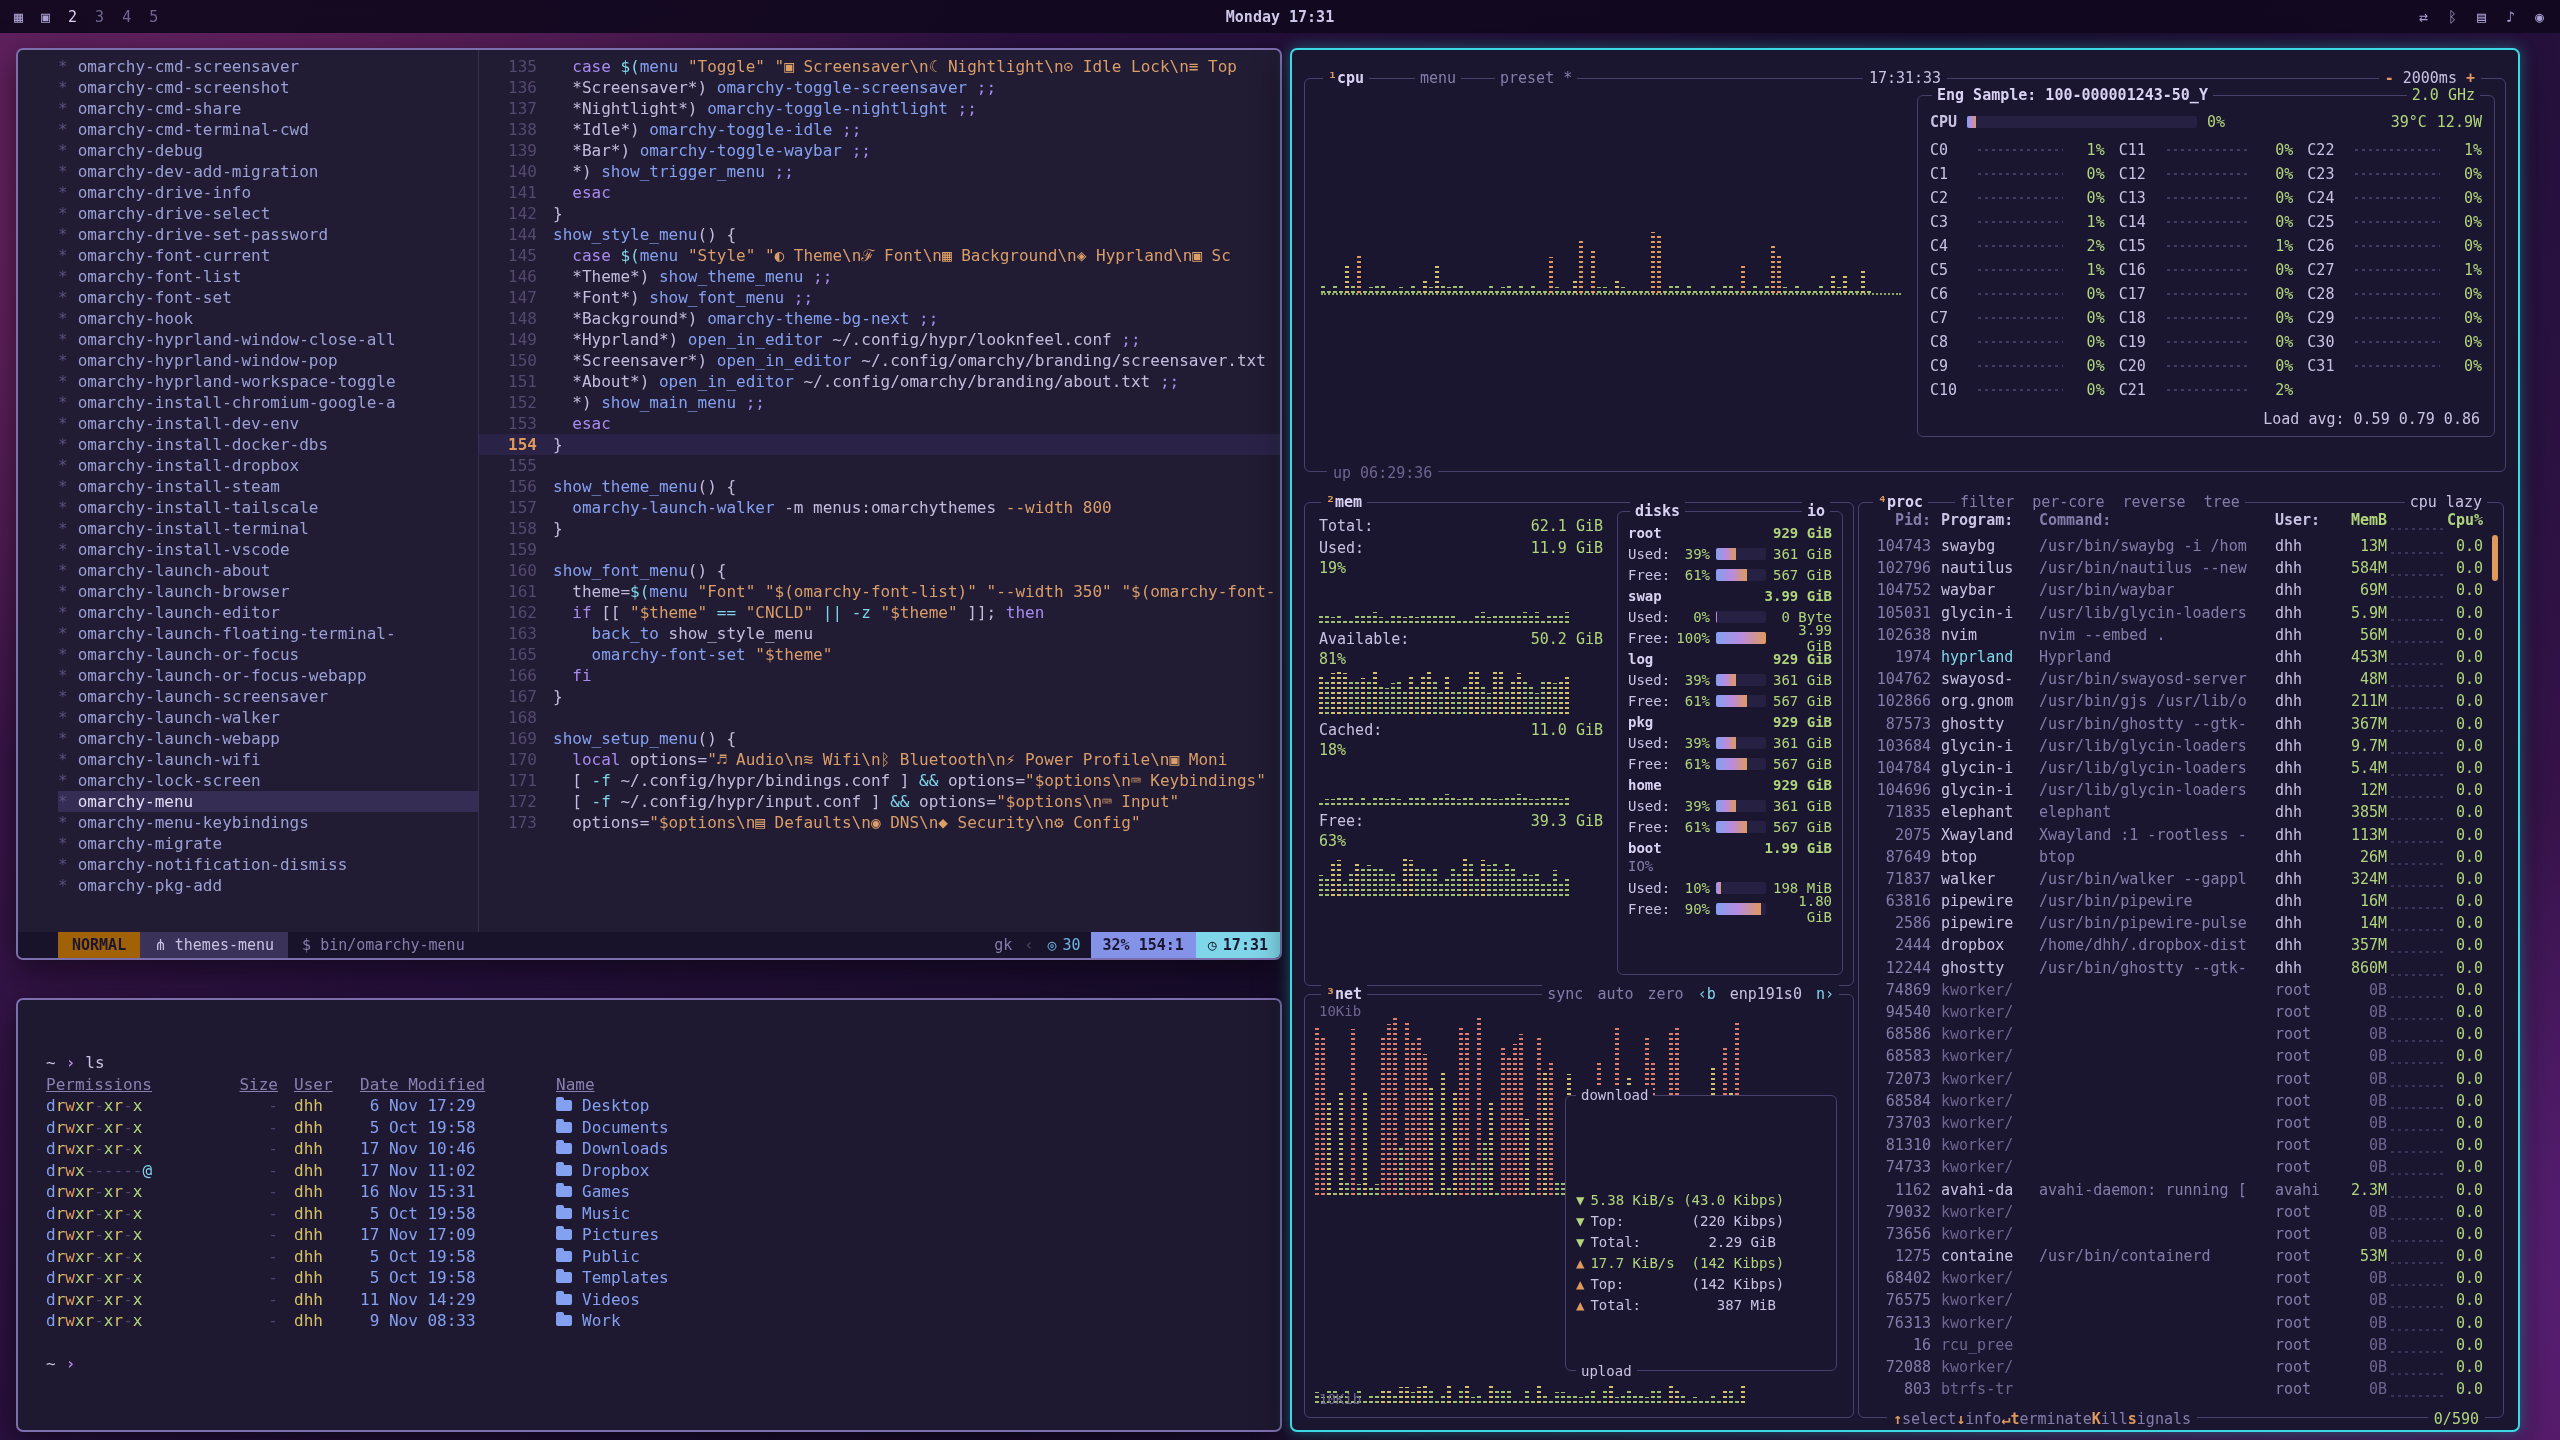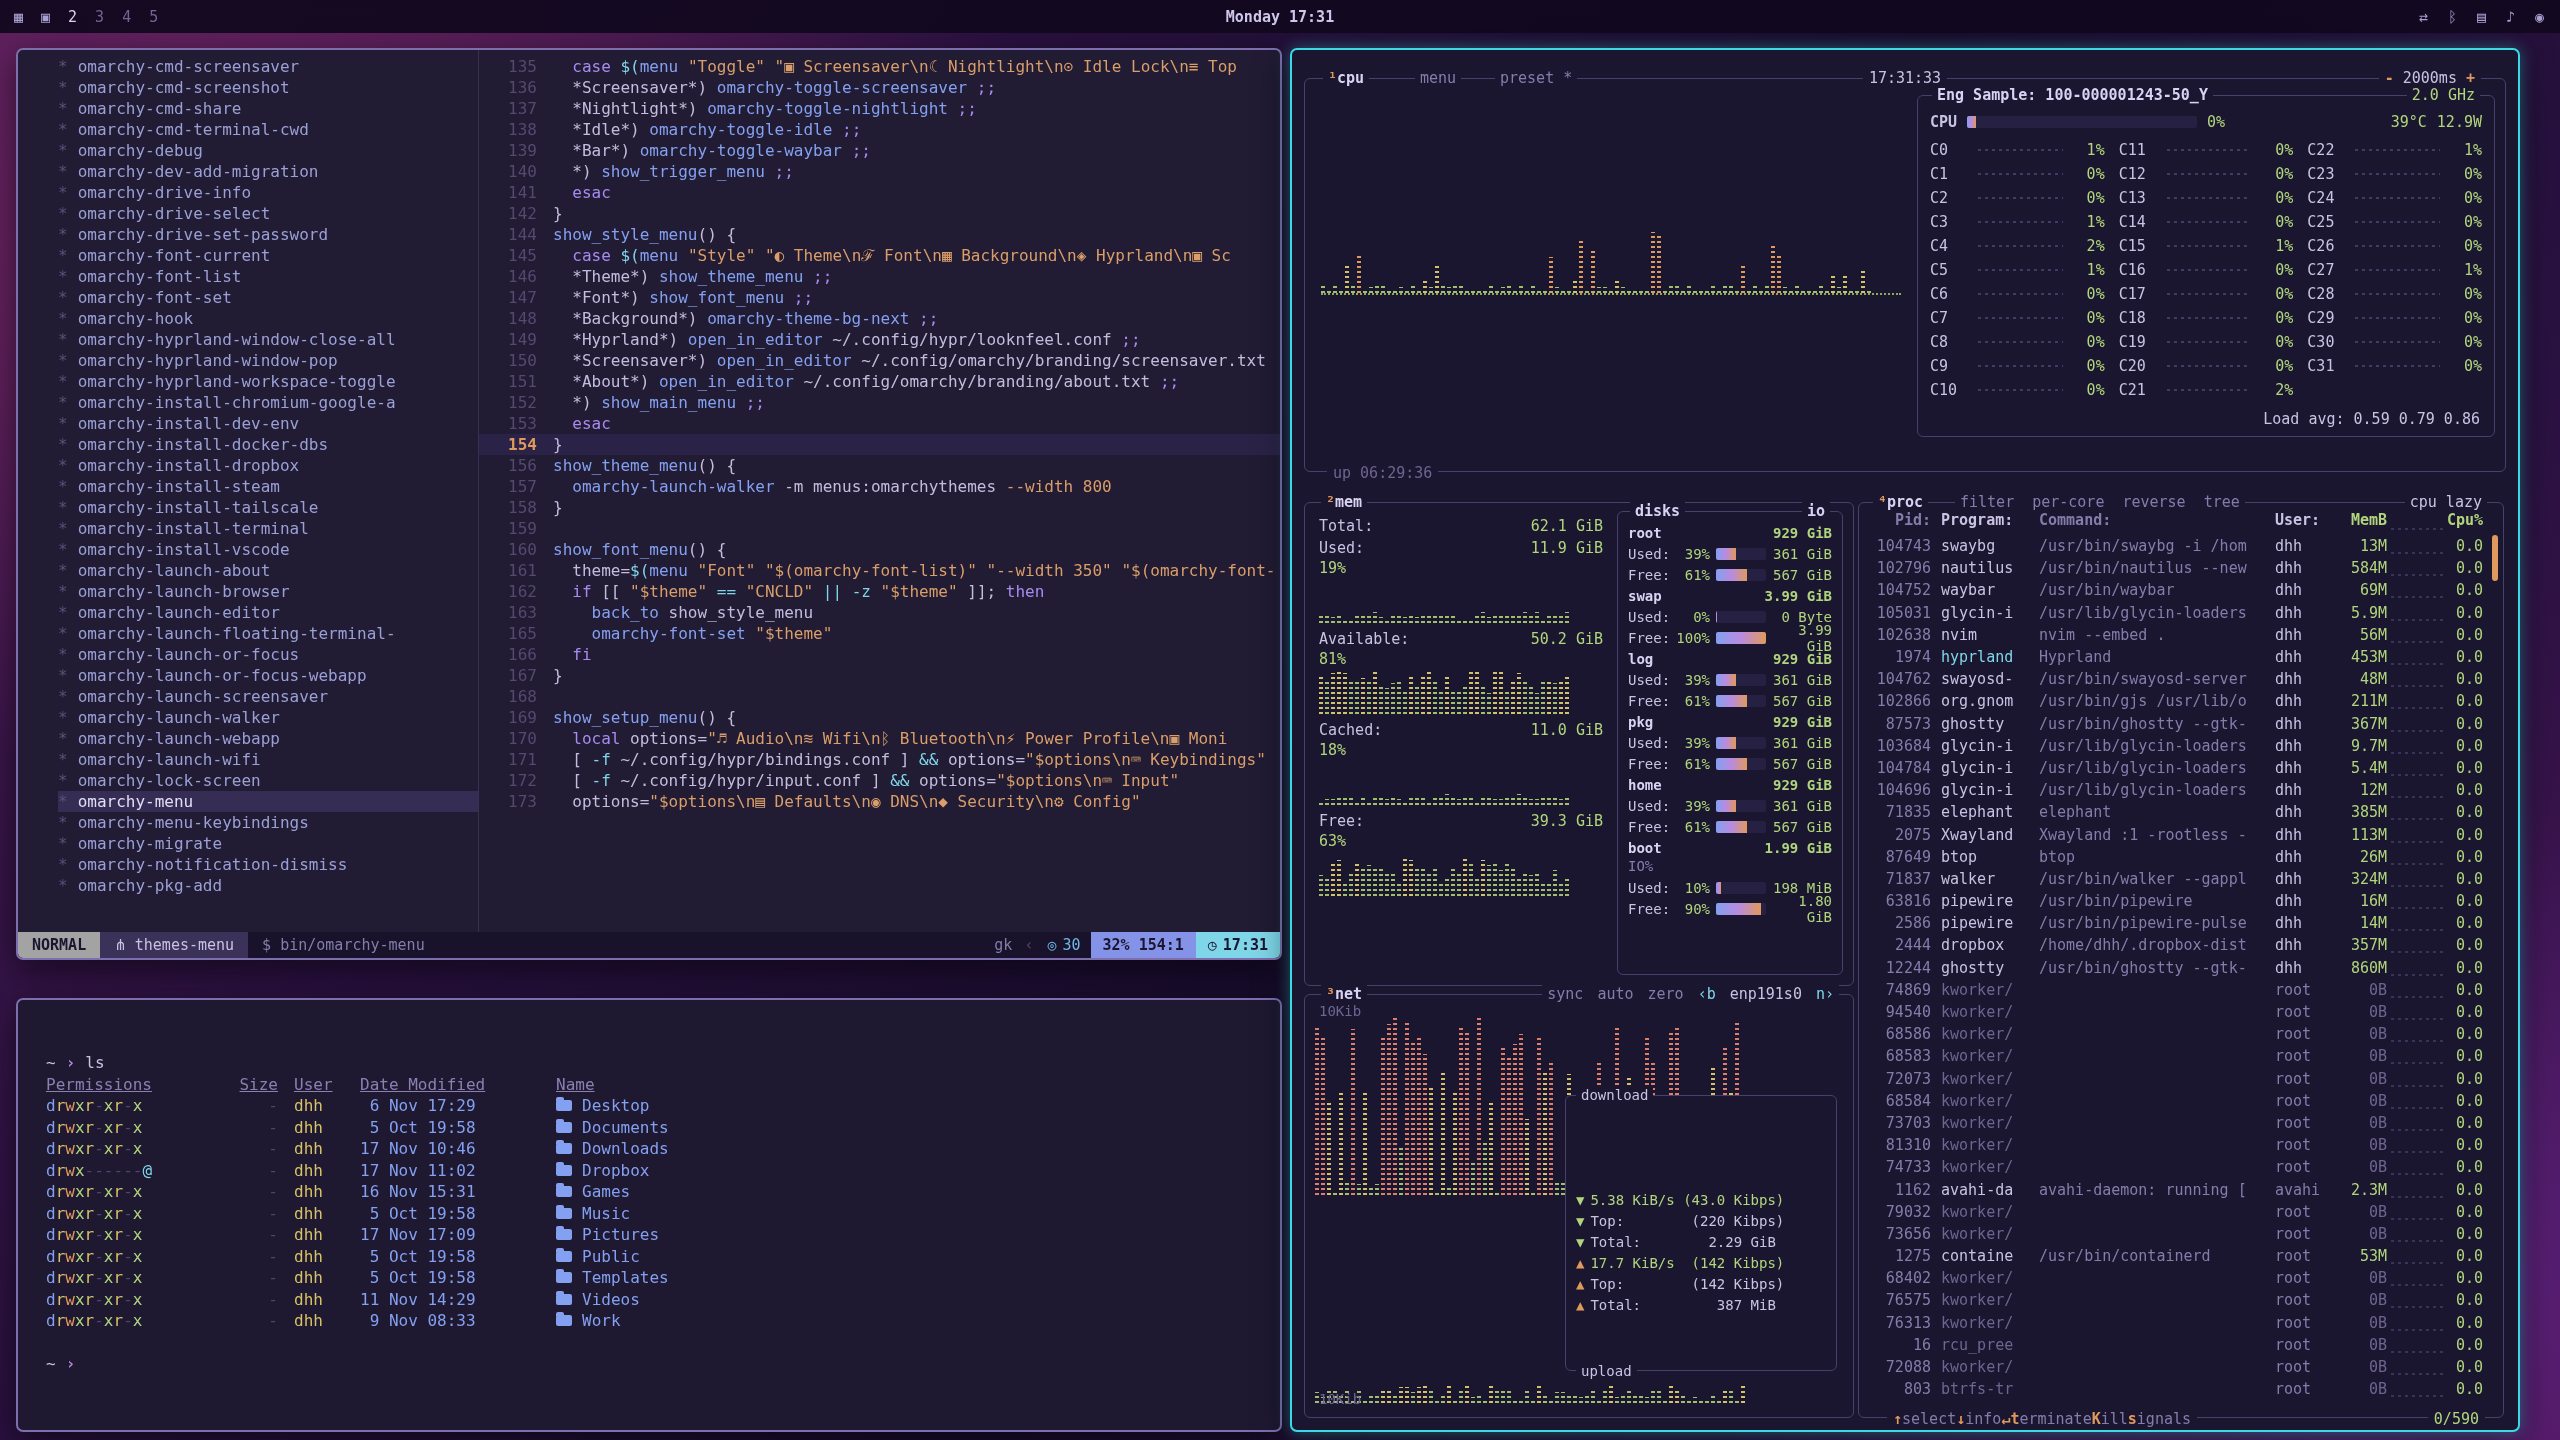--- a/index.html
+++ b/index.html
@@ -36,21 +36,21 @@
   .fl-item.active{background:#352d54;color:#e4def5;}
   .codewrap{flex:1;border-left:1px solid #38304f;padding-top:6px;overflow:hidden;}
   .code-line{display:flex;height:21px;line-height:21px;white-space:pre;}
   .code-line.cur{background:#2b2347;}
   .ln{width:58px;flex:0 0 58px;text-align:right;padding-right:16px;color:#55496f;}
   .code-line.cur .ln{color:#e0995c;font-weight:bold;}
   .cs-p{color:#c3bcdd;} .cs-k{color:#a88bf0;} .cs-f{color:#84a0f0;}
   .cs-s{color:#d99e6a;} .cs-o{color:#7fd6e8;}
   .statusline{position:absolute;left:0;right:0;bottom:0;height:26px;display:flex;align-items:center;
     background:#18132a;font-size:15px;overflow:hidden;border-radius:0 0 5px 5px;}
-  .sl-mode{background:#a3a3a3;color:#1b1630;font-weight:bold;padding:8px 14px;height:100%;display:flex;align-items:center;}
+  .sl-mode{background:#a16207;color:#1b1630;font-weight:bold;padding:8px 14px;height:100%;display:flex;align-items:center;margin-left:40px;}
   .sl-branch{background:#3a3258;color:#c9c2e2;padding:0 14px;height:100%;display:flex;align-items:center;gap:8px;}
   .sl-file{color:#847daa;padding:0 14px;}
   .sl-spacer{flex:1;}
   .sl-gk{color:#847daa;padding:0 8px;}
   .sl-sep{color:#55496f;padding:0 4px;}
   .sl-count{color:#6fb7e8;padding:0 10px;display:flex;gap:6px;align-items:center;}
   .sl-pos{background:#8492e8;color:#1b1630;font-weight:bold;padding:0 12px;height:100%;display:flex;align-items:center;}
   .sl-time{background:#7fd6e8;color:#1b1630;font-weight:bold;padding:0 12px;height:100%;display:flex;align-items:center;gap:6px;}
   
   .term-body{padding:52px 28px 0;font-size:16px;line-height:21.5px;color:#c9c2e2;}
@@ -227,20 +227,21 @@
             <div class="code-line"><span class="ln">145</span><span class="cs-p">  </span><span class="cs-k">case</span><span class="cs-p"> </span><span class="cs-o">$(</span><span class="cs-f">menu</span><span class="cs-p"> </span><span class="cs-s">"Style"</span><span class="cs-p"> </span><span class="cs-s">"◐ Theme\nℱ Font\n▦ Background\n◈ Hyprland\n▣ Sc</span></div>
             <div class="code-line"><span class="ln">146</span><span class="cs-p">  *Theme*) </span><span class="cs-f">show_theme_menu</span><span class="cs-p"> </span><span class="cs-k">;;</span></div>
             <div class="code-line"><span class="ln">147</span><span class="cs-p">  *Font*) </span><span class="cs-f">show_font_menu</span><span class="cs-p"> </span><span class="cs-k">;;</span></div>
             <div class="code-line"><span class="ln">148</span><span class="cs-p">  *Background*) </span><span class="cs-f">omarchy-theme-bg-next</span><span class="cs-p"> </span><span class="cs-k">;;</span></div>
             <div class="code-line"><span class="ln">149</span><span class="cs-p">  *Hyprland*) </span><span class="cs-f">open_in_editor</span><span class="cs-p"> ~/.config/hypr/looknfeel.conf </span><span class="cs-k">;;</span></div>
             <div class="code-line"><span class="ln">150</span><span class="cs-p">  *Screensaver*) </span><span class="cs-f">open_in_editor</span><span class="cs-p"> ~/.config/omarchy/branding/screensaver.txt</span></div>
             <div class="code-line"><span class="ln">151</span><span class="cs-p">  *About*) </span><span class="cs-f">open_in_editor</span><span class="cs-p"> ~/.config/omarchy/branding/about.txt </span><span class="cs-k">;;</span></div>
             <div class="code-line"><span class="ln">152</span><span class="cs-p">  *) </span><span class="cs-f">show_main_menu</span><span class="cs-p"> </span><span class="cs-k">;;</span></div>
             <div class="code-line"><span class="ln">153</span><span class="cs-p">  </span><span class="cs-k">esac</span></div>
             <div class="code-line cur"><span class="ln">154</span><span class="cs-p">}</span></div>
+            <div class="code-line"><span class="ln">155</span></div>
             <div class="code-line"><span class="ln">156</span><span class="cs-f">show_theme_menu</span><span class="cs-p">() {</span></div>
             <div class="code-line"><span class="ln">157</span><span class="cs-p">  </span><span class="cs-f">omarchy-launch-walker</span><span class="cs-p"> -m menus:omarchythemes </span><span class="cs-s">--width 800</span></div>
             <div class="code-line"><span class="ln">158</span><span class="cs-p">}</span></div>
             <div class="code-line"><span class="ln">159</span></div>
             <div class="code-line"><span class="ln">160</span><span class="cs-f">show_font_menu</span><span class="cs-p">() {</span></div>
             <div class="code-line"><span class="ln">161</span><span class="cs-p">  theme=</span><span class="cs-o">$(</span><span class="cs-f">menu</span><span class="cs-p"> </span><span class="cs-s">"Font"</span><span class="cs-p"> </span><span class="cs-s">"$(omarchy-font-list)"</span><span class="cs-p"> </span><span class="cs-s">"--width 350"</span><span class="cs-p"> </span><span class="cs-s">"$(omarchy-font-</span></div>
             <div class="code-line"><span class="ln">162</span><span class="cs-p">  </span><span class="cs-k">if</span><span class="cs-p"> [[ </span><span class="cs-s">"$theme"</span><span class="cs-p"> </span><span class="cs-o">==</span><span class="cs-p"> </span><span class="cs-s">"CNCLD"</span><span class="cs-p"> </span><span class="cs-o">||</span><span class="cs-p"> </span><span class="cs-o">-z</span><span class="cs-p"> </span><span class="cs-s">"$theme"</span><span class="cs-p"> ]]; </span><span class="cs-k">then</span></div>
             <div class="code-line"><span class="ln">163</span><span class="cs-p">    </span><span class="cs-f">back_to</span><span class="cs-p"> show_style_menu</span></div>
             <div class="code-line"><span class="ln">165</span><span class="cs-p">    </span><span class="cs-f">omarchy-font-set</span><span class="cs-p"> </span><span class="cs-s">"$theme"</span></div>
             <div class="code-line"><span class="ln">166</span><span class="cs-p">  </span><span class="cs-k">fi</span></div>

